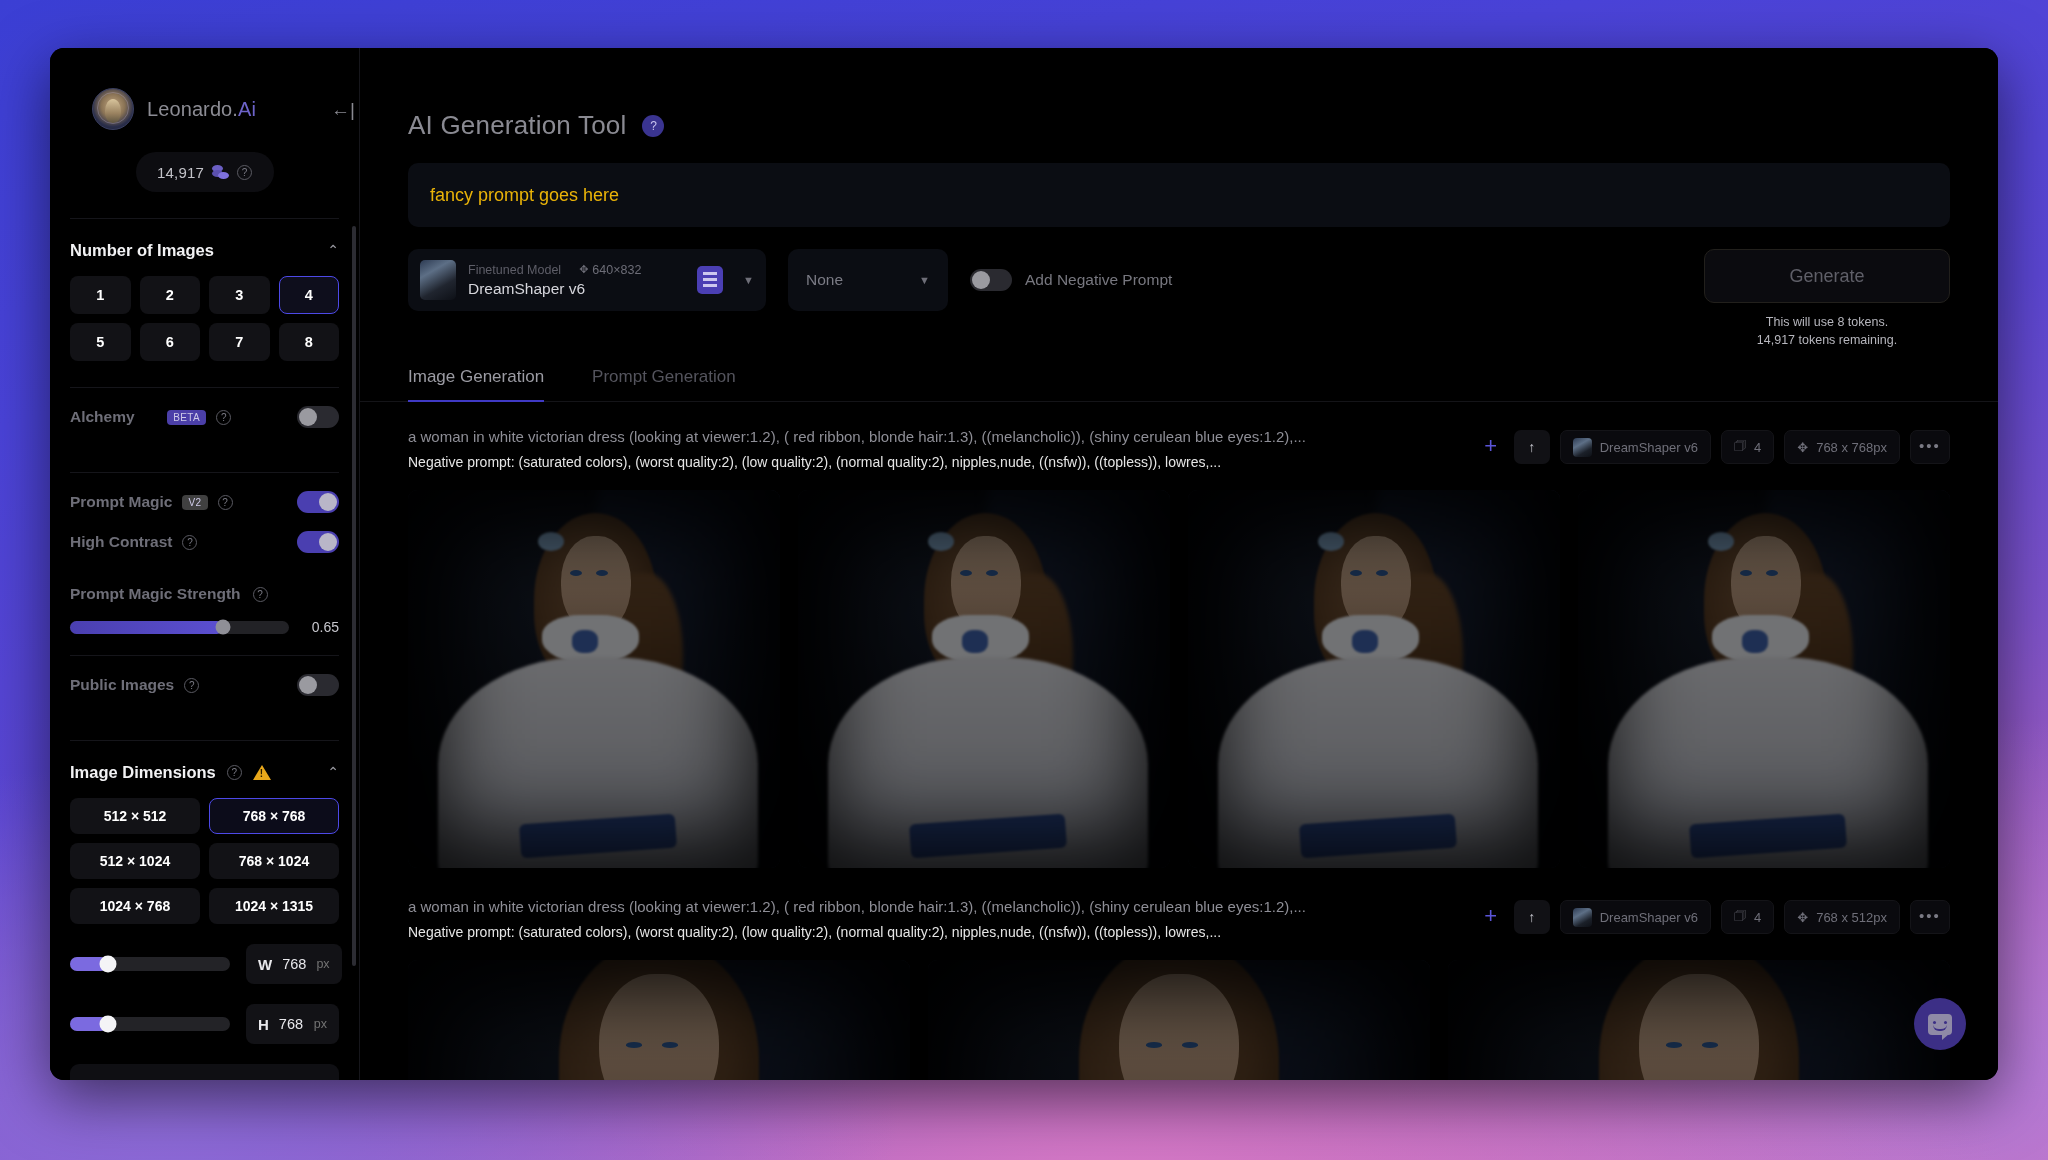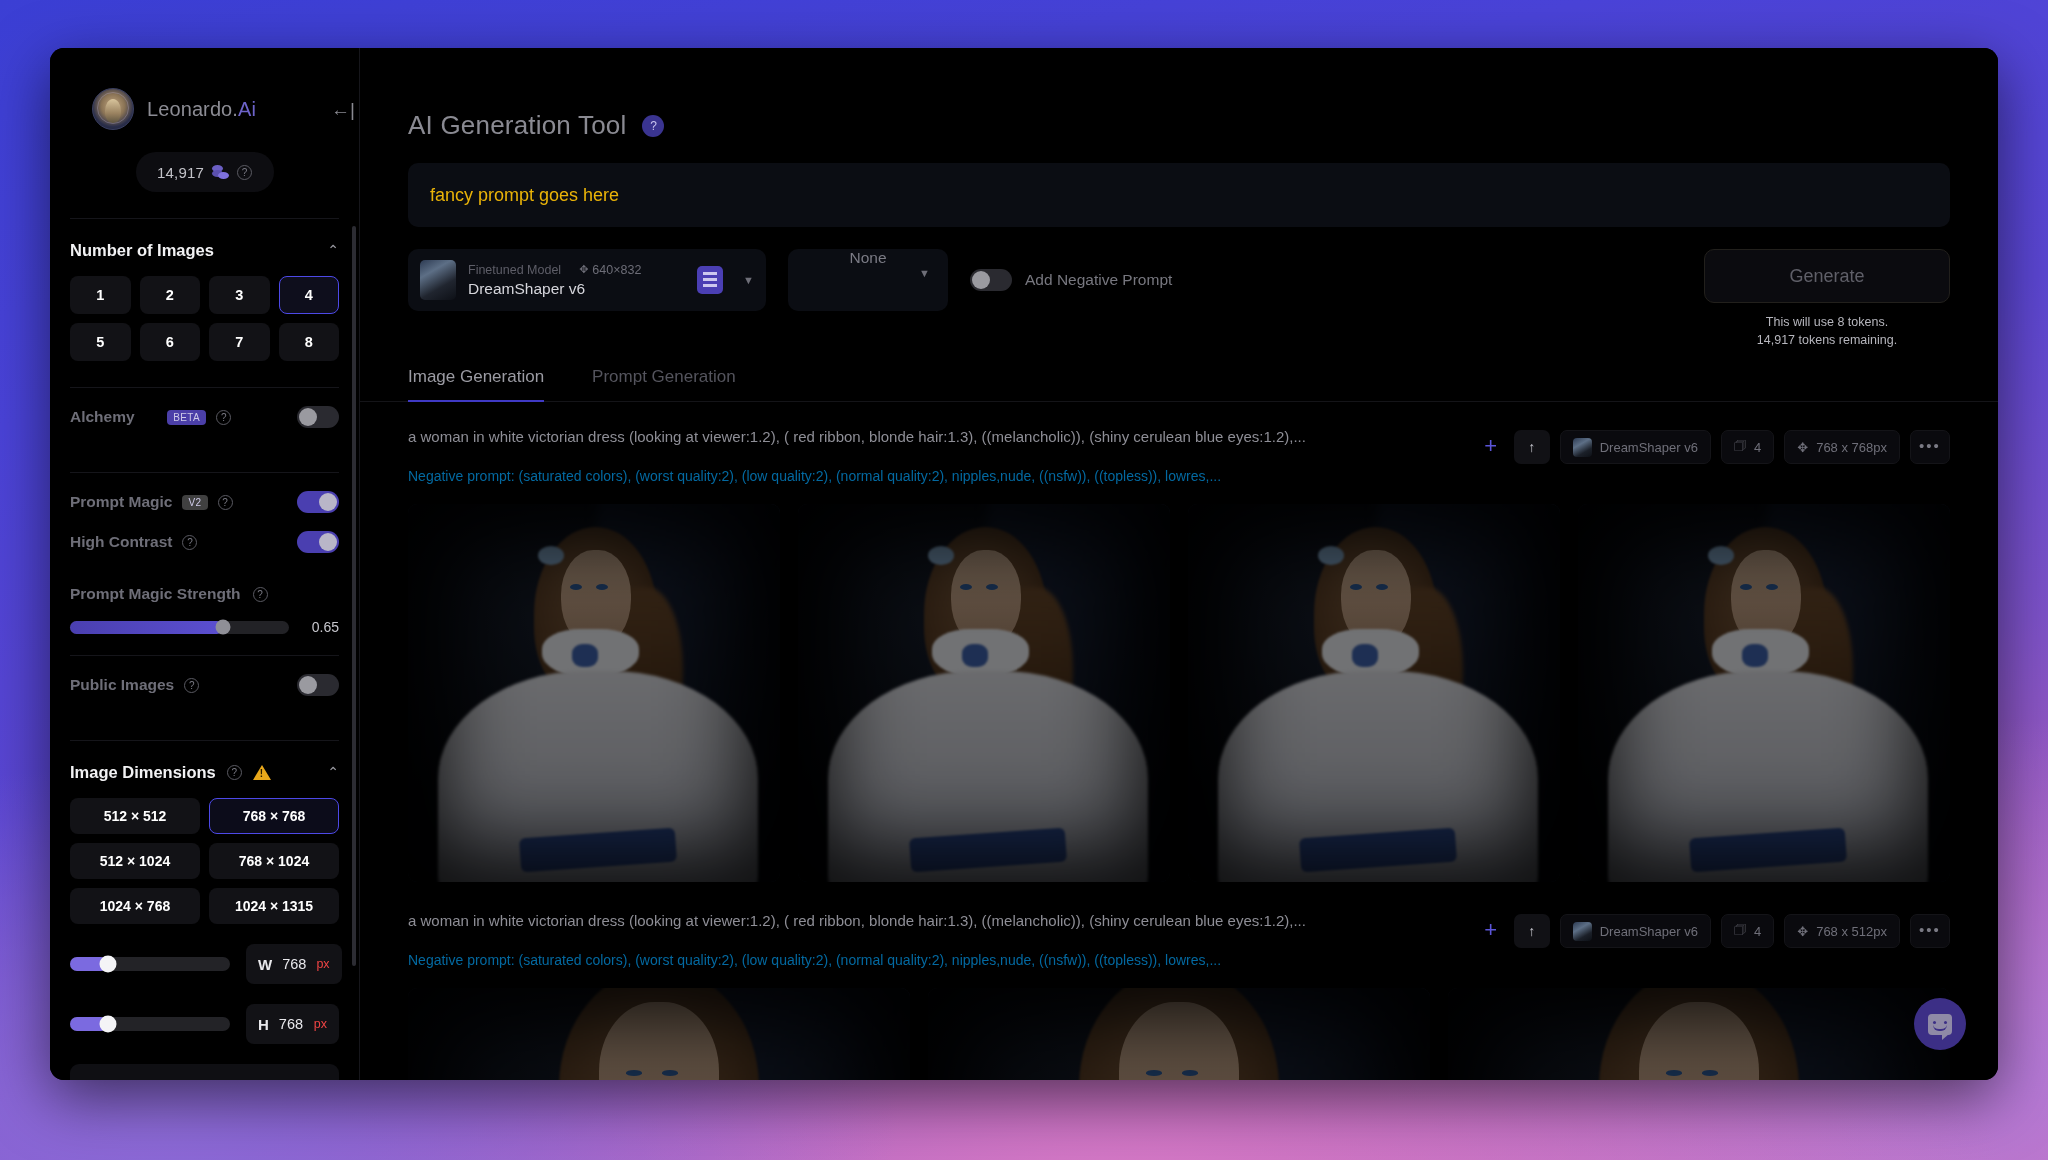--- a/index.html
+++ b/index.html
@@ -331,21 +331,21 @@
     height: 40px;
     border-radius: 8px;
     background: #121216;
     display: flex;
     align-items: center;
     gap: 10px;
     padding: 0 12px;
   }
   .wh-axis { font-size: 15px; color: #e8e8ec; font-weight: bold; }
   .wh-val { font-size: 14.5px; color: #e8e8ec; }
-  .wh-unit { font-size: 12.5px; color: #ef4444; margin-left: auto; }
+  .wh-unit { font-size: 12.5px; color: #737373; margin-left: auto; }
 
   .ratio-select {
     margin-top: 20px;
     height: 44px;
     border-radius: 9px;
     background: #0f0f13;
     display: flex;
     align-items: center;
     padding: 0 16px;
     cursor: pointer;
@@ -462,21 +462,20 @@
 
   .none-select {
     width: 160px;
     height: 62px;
     border-radius: 10px;
     background: #0b0d13;
     display: flex;
     align-items: center;
     padding: 0 18px;
     cursor: pointer;
-    flex-direction: column;
   }
   .none-select .v { font-size: 15.5px; color: #7b7b85; }
   .none-select .c { margin-left: auto; color: #6e6e78; font-size: 11px; }
 
   .neg-toggle-wrap {
     display: flex;
     align-items: center;
     gap: 13px;
     height: 62px;
   }
@@ -538,23 +537,23 @@
   .result-head { display: flex; align-items: flex-start; }
   .prompt-lines { flex: 1; min-width: 0; padding-right: 24px; }
   .prompt-main {
     font-size: 15px;
     color: #8e8e96;
     white-space: nowrap;
     overflow: hidden;
     text-overflow: ellipsis;
   }
   .prompt-neg {
-    margin-top: 23px;
+    margin-top: 9px;
     font-size: 14px;
-    color: #0369a1;
+    color: #e5e5e5;
     white-space: nowrap;
     overflow: hidden;
     text-overflow: ellipsis;
   }
   .row-actions {
     display: flex;
     align-items: center;
     gap: 10px;
     flex: 0 0 auto;
     padding-top: 2px;

